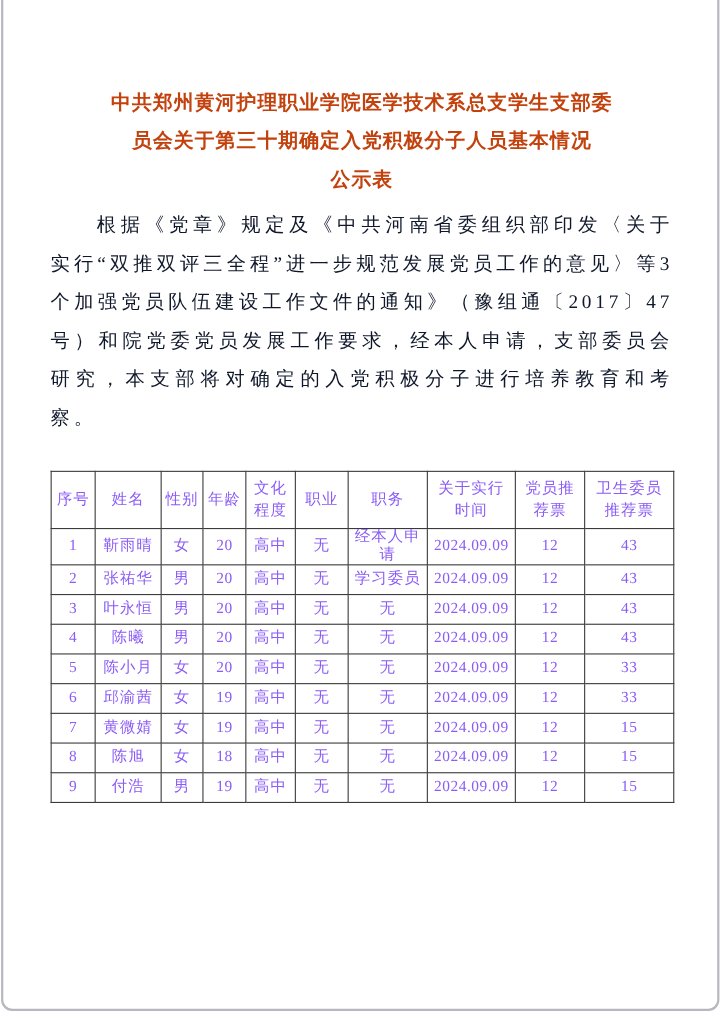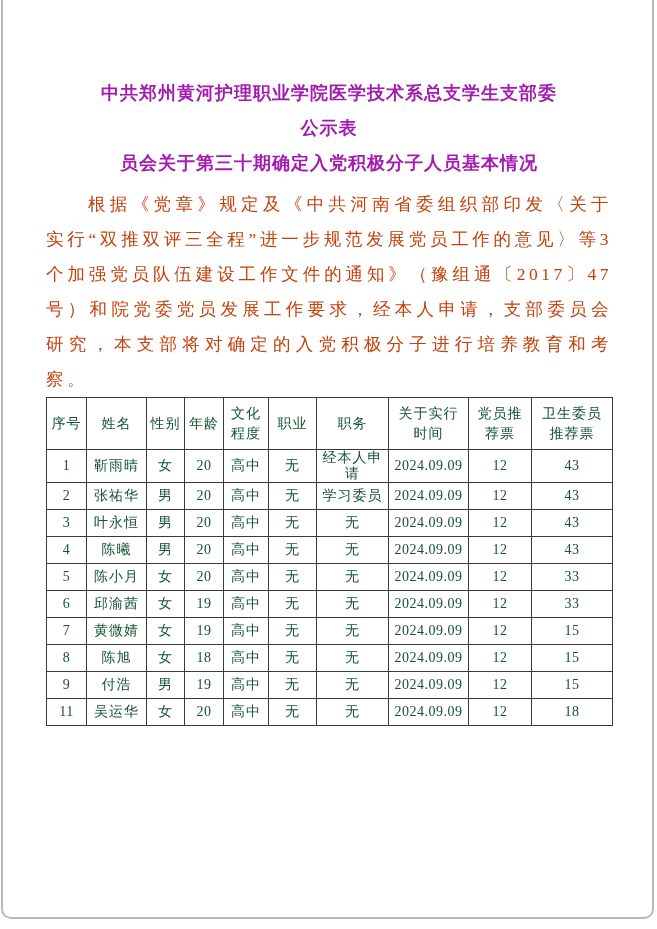--- a/index.html
+++ b/index.html
@@ -25,38 +25,39 @@
     width: 657px;
     padding: 76px 45px 0 46px;
   }
   .title {
     text-align: center;
     font-family: "Liberation Sans", "DejaVu Sans", sans-serif;
     font-weight: 700;
     font-size: 18px;
     line-height: 35px;
     letter-spacing: 1px;
-    color: #a21caf;
+    color: #c2410c;
   }
   .body-text { margin-top: 6px; }
   .body-text p {
     font-size: 17.5px;
     line-height: 35px;
     letter-spacing: 3.5px;
     text-align: justify;
     text-indent: 42px;
-    color: #c2410c;
+    color: #0f172a;
   }
   table.roster {
+    margin-top: 31px;
     width: 566px;
     border-collapse: collapse;
     table-layout: fixed;
     font-size: 14px;
     letter-spacing: 1px;
-    color: #14532d;
+    color: #8b5cf6;
     border: 1.5px solid #2e2e2e;
   }
   col.c1 { width: 40px; } col.c2 { width: 60px; } col.c3 { width: 38px; }
   col.c4 { width: 39px; } col.c5 { width: 45px; } col.c6 { width: 48px; }
   col.c7 { width: 72px; } col.c8 { width: 80px; } col.c9 { width: 63px; }
   col.c10 { width: 81px; }
   .roster th, .roster td {
     border: 1px solid #3a3a3a;
     text-align: center;
     vertical-align: middle;
@@ -76,22 +77,22 @@
   .roster td.num { letter-spacing: 0.5px; }
 </style>
 </head>
 <body>
 
 <div class="page-frame"></div>
 
 <div class="doc">
   <div class="title">
     <div>中共郑州黄河护理职业学院医学技术系总支学生支部委</div>
+    <div>员会关于第三十期确定入党积极分子人员基本情况</div>
     <div>公示表</div>
-    <div>员会关于第三十期确定入党积极分子人员基本情况</div>
   </div>
 
   <div class="body-text">
     <p>根据《党章》规定及《中共河南省委组织部印发〈关于实行“双推双评三全程”进一步规范发展党员工作的意见〉等3个加强党员队伍建设工作文件的通知》（豫组通〔2017〕47号）和院党委党员发展工作要求，经本人申请，支部委员会研究，本支部将对确定的入党积极分子进行培养教育和考察。</p>
   </div>
 
   <table class="roster">
     <colgroup>
       <col class="c1">
         <col class="c2">
@@ -224,27 +225,15 @@
           <td>付浩</td>
           <td>男</td>
           <td class="num">19</td>
           <td>高中</td>
           <td>无</td>
           <td>无</td>
           <td class="num">2024.09.09</td>
           <td class="num">12</td>
           <td class="num">15</td>
         </tr>
-        <tr>
-          <td class="num">11</td>
-          <td>吴运华</td>
-          <td>女</td>
-          <td class="num">20</td>
-          <td>高中</td>
-          <td>无</td>
-          <td>无</td>
-          <td class="num">2024.09.09</td>
-          <td class="num">12</td>
-          <td class="num">18</td>
-        </tr>
       </tbody>
   </table>
 </div>
 
 </body></html>

